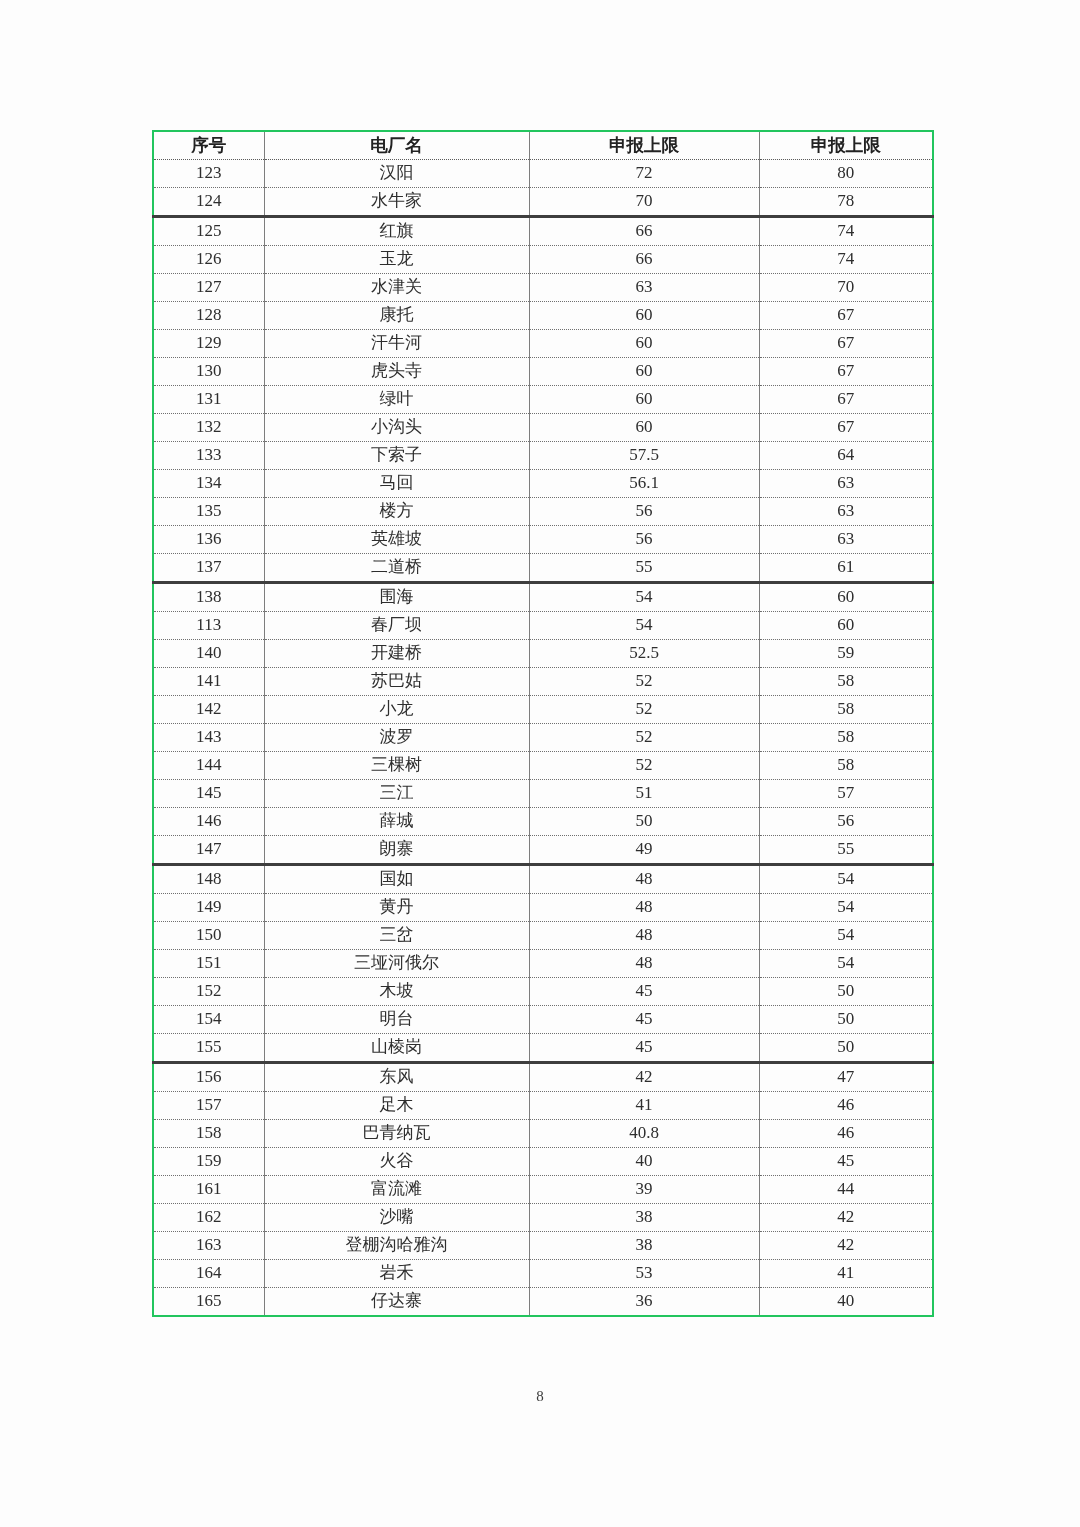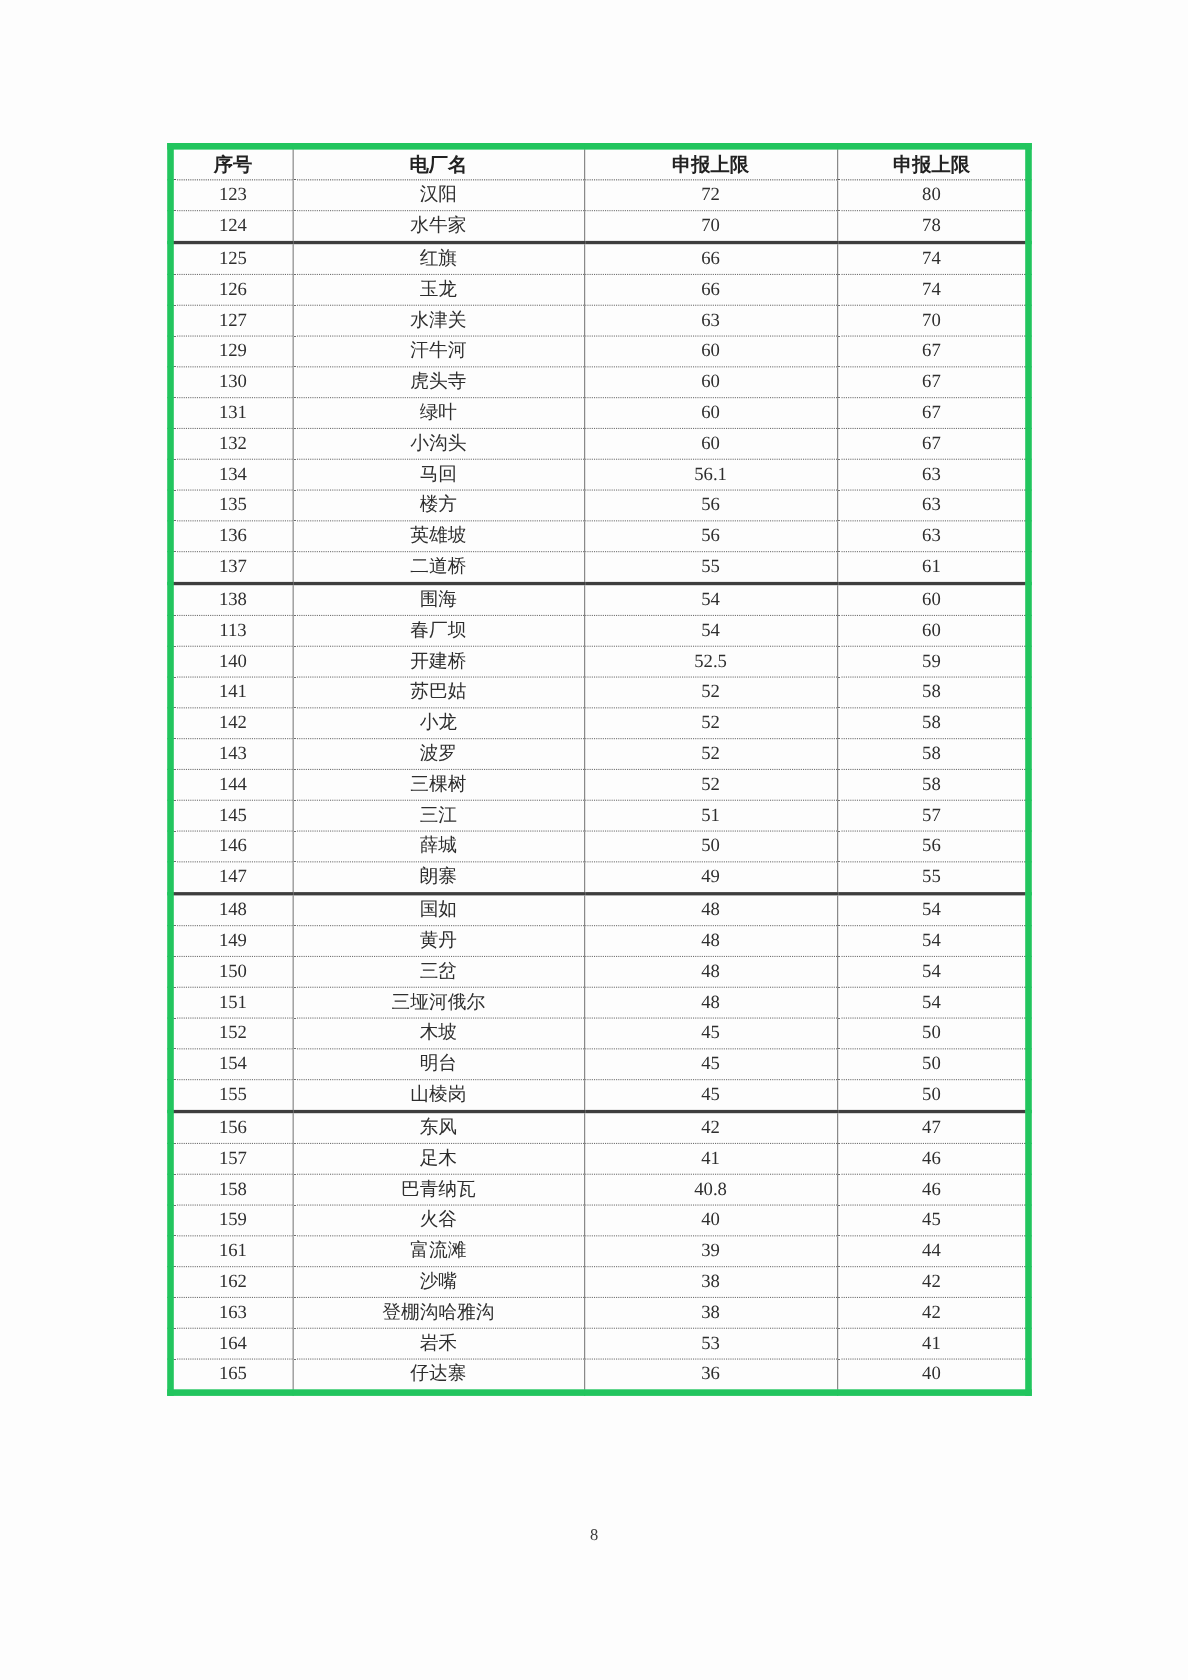--- a/index.html
+++ b/index.html
@@ -13,21 +13,21 @@
     width: 1080px; height: 1527px;
     background: #fdfdfd;
     overflow: hidden;
   }
   table.doc-table {
     position: absolute;
     left: 152px; top: 130px;
     width: 780px;
     border-collapse: collapse;
     table-layout: fixed;
-    border: 6px solid #22c55e;
+    border: 2px solid #22c55e;
   }
   col.c-no    { width: 111px; }
   col.c-name  { width: 265px; }
   col.c-cap   { width: 230px; }
   col.c-limit { width: 174px; }
   .doc-table th, .doc-table td {
     height: 27px;
     padding: 0 2px;
     text-align: center;
     vertical-align: middle;
@@ -103,20 +103,26 @@
       <td>66</td>
       <td>74</td>
     </tr>
         <tr>
       <td>127</td>
       <td>水津关</td>
       <td>63</td>
       <td>70</td>
     </tr>
         <tr>
+      <td>128</td>
+      <td>康托</td>
+      <td>60</td>
+      <td>67</td>
+    </tr>
+        <tr>
       <td>129</td>
       <td>汗牛河</td>
       <td>60</td>
       <td>67</td>
     </tr>
         <tr>
       <td>130</td>
       <td>虎头寺</td>
       <td>60</td>
       <td>67</td>
@@ -125,20 +131,26 @@
       <td>131</td>
       <td>绿叶</td>
       <td>60</td>
       <td>67</td>
     </tr>
         <tr>
       <td>132</td>
       <td>小沟头</td>
       <td>60</td>
       <td>67</td>
+    </tr>
+        <tr>
+      <td>133</td>
+      <td>下索子</td>
+      <td>57.5</td>
+      <td>64</td>
     </tr>
         <tr>
       <td>134</td>
       <td>马回</td>
       <td>56.1</td>
       <td>63</td>
     </tr>
         <tr>
       <td>135</td>
       <td>楼方</td>

